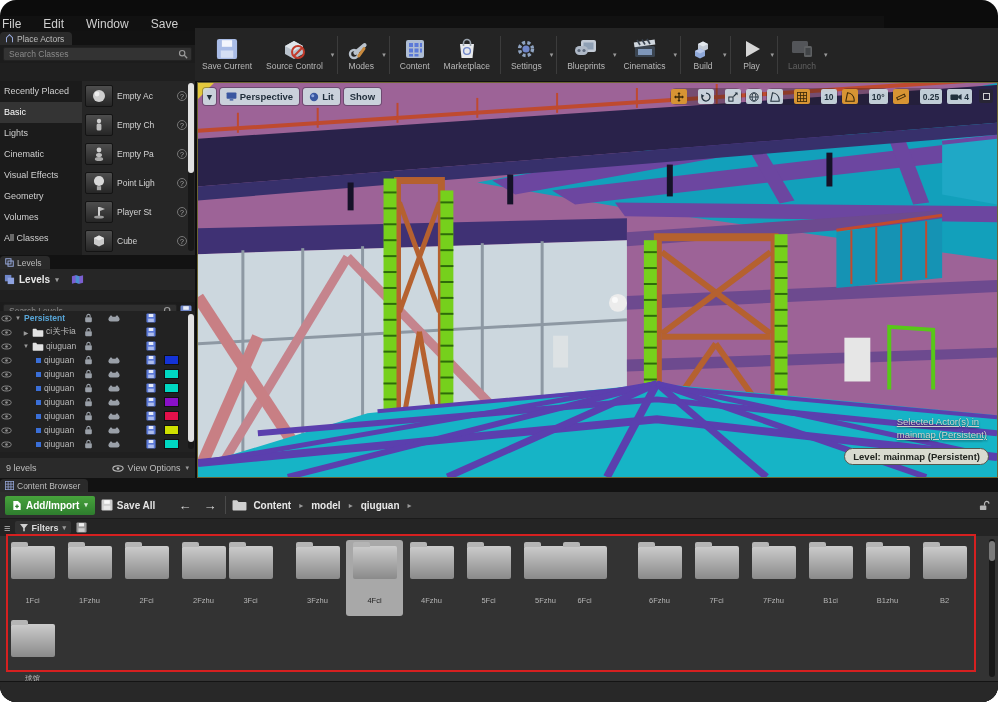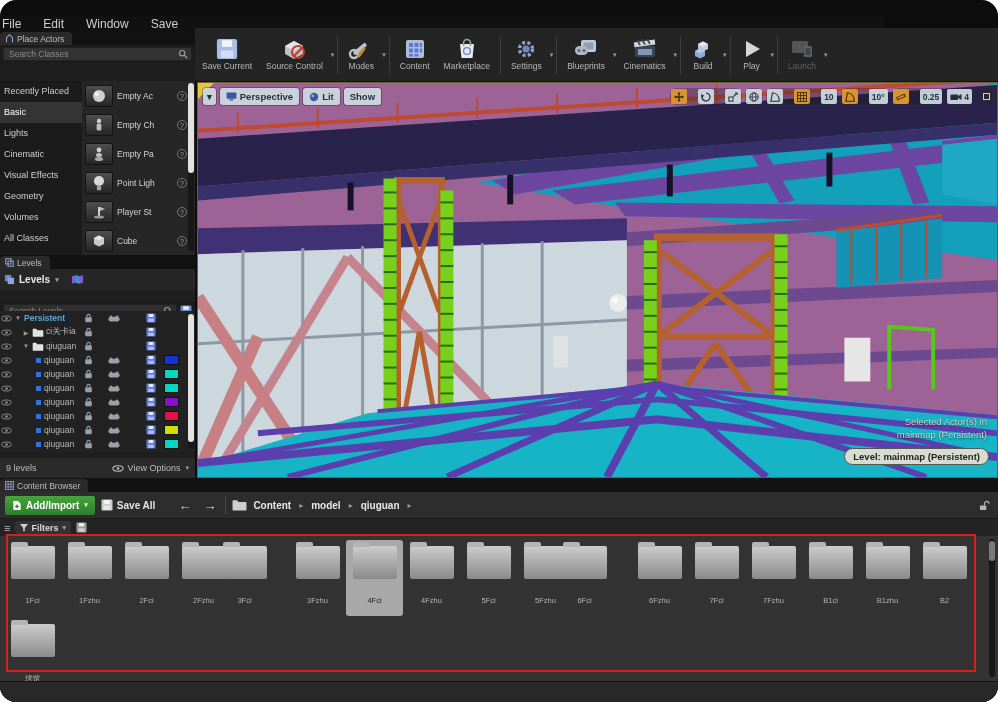--- a/index.html
+++ b/index.html
@@ -61,21 +61,21 @@
   #viewport{left:197px;top:82px;width:801px;height:396px;border:1px solid #6b6432;overflow:hidden;background:#9d6397;}
   #scene{position:absolute;left:0;top:0;width:100%;height:100%;}
   .vbtn{height:17px;background:rgba(206,217,224,.93);border-radius:3px;color:#1f2d3a;font-size:9.5px;font-weight:bold;display:flex;align-items:center;gap:3px;padding:0 6px;box-shadow:0 0 0 1px rgba(20,30,40,.35);}
   #vp-left{left:5px;top:5px;display:flex;gap:4px;}
   #vp-right{top:5px;right:24px;display:flex;gap:3px;align-items:center;}
   .chipg{display:flex;gap:11px;background:rgba(25,25,25,.3);border-radius:6px;padding:1px;}
   .chip{height:15px;min-width:16px;border-radius:2px;background:rgba(206,220,228,.92);color:#22313d;font-size:8.5px;font-weight:bold;display:flex;align-items:center;justify-content:center;padding:0 3px;}
   .chip.orange{background:#d79433;color:#3a2808;}
   #vp-max{top:6px;right:4px;width:14px;height:14px;background:rgba(40,40,40,.6);border-radius:2px;display:flex;align-items:center;justify-content:center;}
   #vp-max div{width:7px;height:7px;border:1.5px solid #cfcfcf;}
-  #vp-selinfo{right:10px;bottom:36px;text-align:right;color:#cfd2cd;font-size:9.5px;line-height:13px;text-shadow:0 1px 2px rgba(0,0,0,.6);}
+  #vp-selinfo{right:10px;bottom:36px;text-align:left;color:#cfd2cd;font-size:9.5px;line-height:13px;text-shadow:0 1px 2px rgba(0,0,0,.6);text-decoration:underline;}
   #vp-levelbadge{right:8px;bottom:12px;background:#d8dbd0;border:1px solid #55584e;border-radius:9px;color:#20241f;font-size:9.5px;font-weight:bold;padding:2px 8px;}
 
   
   #cb{left:0;top:478px;width:998px;height:224px;background:#1b1b1b;}
   #cb-row1{position:absolute;left:0;top:14px;width:998px;height:26px;background:#2d2d2d;display:flex;align-items:center;gap:6px;padding:0 5px;}
   #add-import{height:19px;background:linear-gradient(180deg,#47a33c,#2e7d2e);border-radius:2px;color:#fff;font-size:10px;font-weight:bold;display:flex;align-items:center;gap:4px;padding:0 7px;}
   #save-all{display:flex;align-items:center;gap:4px;color:#e4e4e4;font-size:10px;font-weight:bold;}
   .navarrow{color:#d9d9d9;font-size:13px;font-weight:bold;padding:0 3px;}
   .cb-sep{width:1px;height:18px;background:#4a4a4a;}
   .crumb{color:#e8e8e8;font-size:10px;font-weight:bold;}
@@ -975,21 +975,21 @@
           <div class="flabel">1Fzhu</div>
         </div>
       <div class="fcell" style="left:118px">
           <div class="cb-folder"></div>
           <div class="flabel">2Fci</div>
         </div>
       <div class="fcell" style="left:175px">
           <div class="cb-folder"></div>
           <div class="flabel">2Fzhu</div>
         </div>
-      <div class="fcell" style="left:216px">
+      <div class="fcell" style="left:222px">
           <div class="cb-folder"></div>
           <div class="flabel">3Fci</div>
         </div>
       <div class="fcell" style="left:289px">
           <div class="cb-folder"></div>
           <div class="flabel">3Fzhu</div>
         </div>
       <div class="fcell sel" style="left:346px">
           <div class="cb-folder"></div>
           <div class="flabel">4Fci</div>

